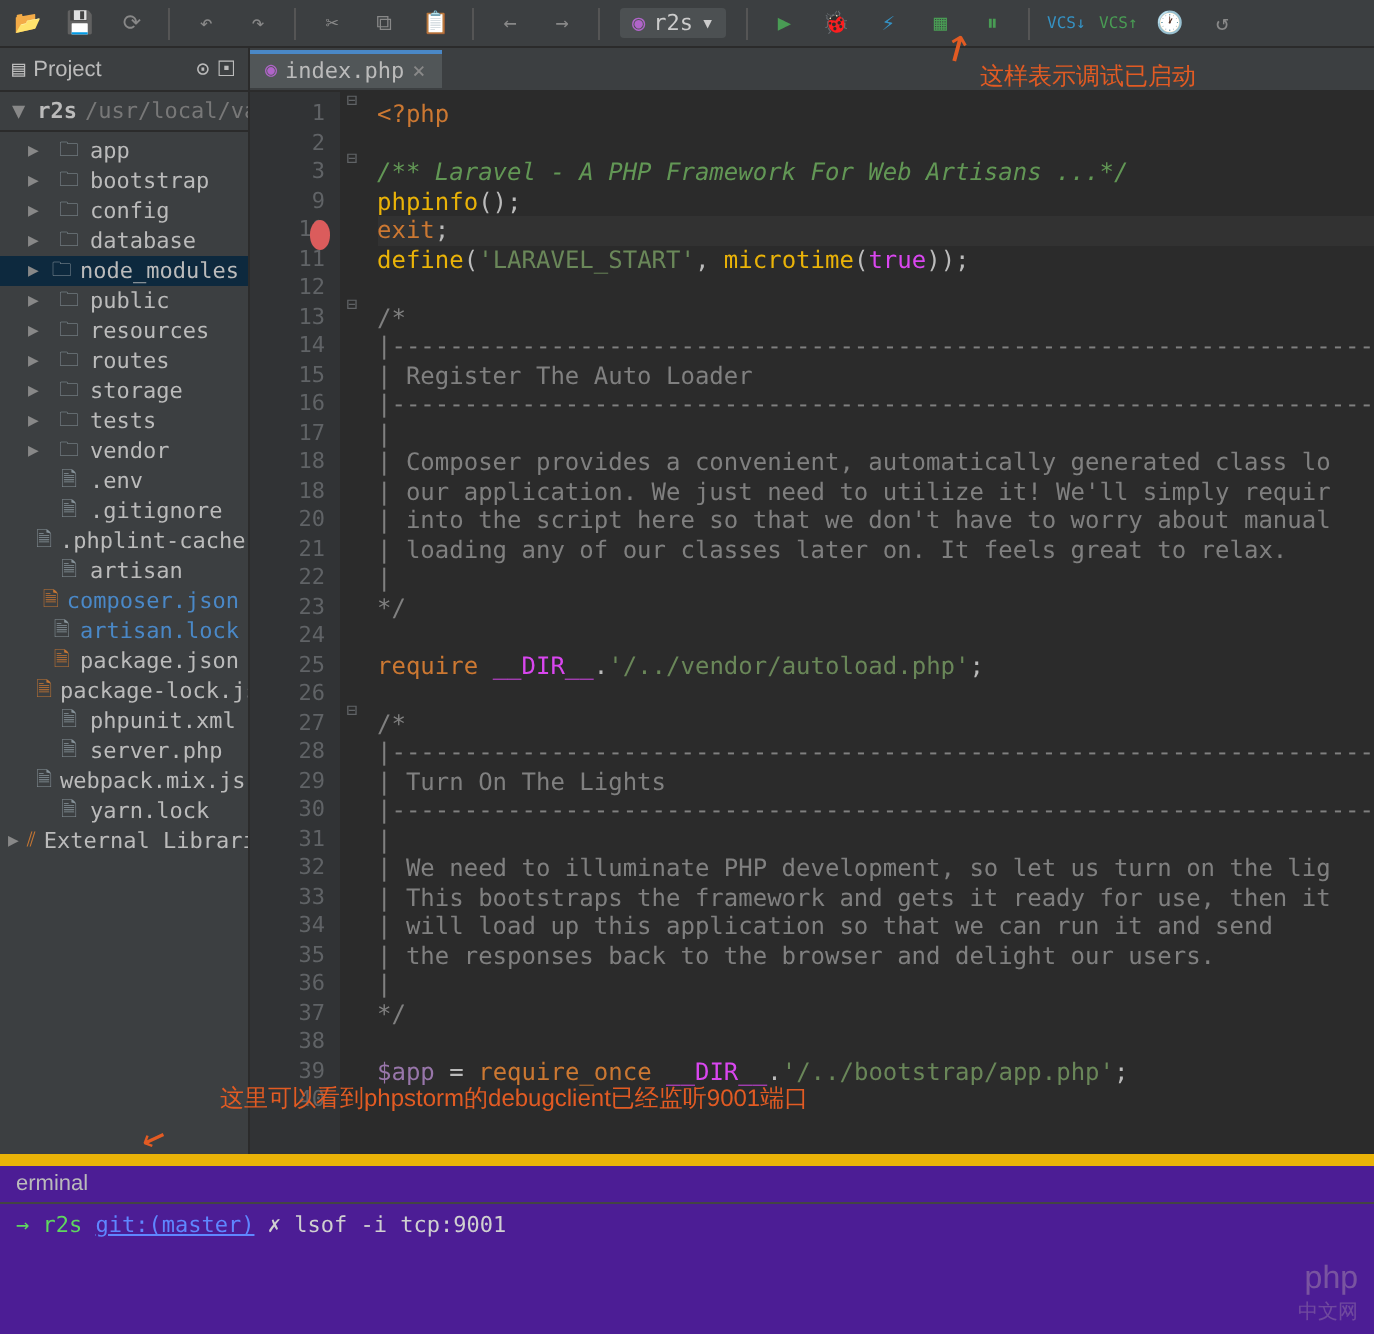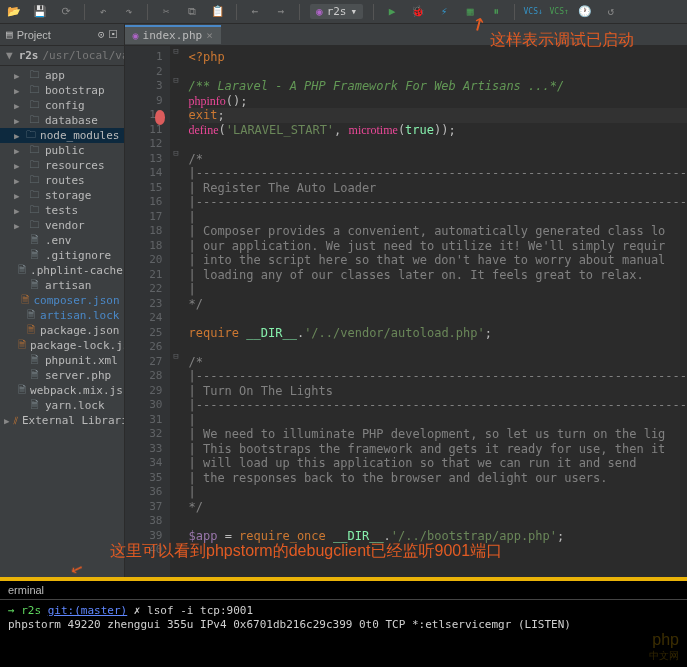--- a/index.html
+++ b/index.html
@@ -28,36 +28,36 @@
 .gutter div { height: 14.5px; }
 .breakpoint { position: absolute; left: 30px; width: 10px; height: 10px; background: #db5c5c; border-radius: 50%; }
 .fold-col { width: 14px; background: #2b2b2b; border-left: 1px solid #313335; position: relative; }
 .fold-mark { color: #606366; font-size: 9px; text-align: center; }
 .code { flex: 1; padding: 4px 0 4px 6px; font-size: 12px; line-height: 14.5px; white-space: pre; overflow: hidden; }
 .code .line { height: 14.5px; }
 .k { color: #cc7832; text-align: center; }
 .s { color: #6a8759; }
 .c { color: #808080; }
 .c2 { color: #629755; font-style: italic; }
-.fn { color: #ec4899; font-family: Liberation Serif, serif; }
+.fn { color: #eab308; }
 .v { color: #9876aa; }
-.b { color: #86efac; }
+.b { color: #d946ef; }
 .cursor-line { background: #323232; }
-.annotation { position: absolute; color: #e25b23; font-family: sans-serif; font-size: 16px; font-weight: 500; }
+.annotation { position: absolute; color: #e25b23; font-family: sans-serif; font-size: 12px; font-weight: 500; }
 .anno1 { top: 30px; left: 490px; }
 .anno2 { top: 541px; left: 110px; }
 .arrow1 { position: absolute; top: 8px; left: 470px; color: #e25b23; font-size: 24px; transform: rotate(-30deg); }
 .arrow2 { position: absolute; top: 560px; left: 70px; color: #e25b23; font-size: 20px; transform: rotate(200deg); }
-.terminal { position: absolute; bottom: 0; left: 0; right: 0; height: 90px; background: #000000; border-top: 4px solid #eab308; }
+.terminal { position: absolute; bottom: 0; left: 0; right: 0; height: 90px; background: #4c1d95; border-top: 6px solid #eab308; }
 .term-tab { padding: 3px 8px; color: #bbb; font-family: sans-serif; font-size: 11px; border-bottom: 1px solid #444; }
 .term-body { padding: 4px 8px; font-size: 11px; line-height: 14px; color: #bbb; }
 .term-body .prompt { color: #5fd75f; }
 .term-body .cmd { color: #d0d0d0; }
 .term-body .branch { color: #5f87ff; text-decoration: underline; }
-.watermark { position: absolute; right: 8px; bottom: 18px; opacity: 0.25; font-size: 16px; font-family: sans-serif; color: #eab308; }
+.watermark { position: absolute; right: 8px; bottom: 18px; opacity: 0.25; font-size: 16px; font-family: sans-serif; color: #fef9c3; }
 </style>
 </head>
 <body>
 
 <div class="toolbar">
   <span class="icon">📂</span>
   <span class="icon">💾</span>
   <span class="icon">⟳</span>
   <span class="sep"></span>
   <span class="icon">↶</span>
@@ -318,18 +318,17 @@
 
 <div class="annotation anno1">这样表示调试已启动</div>
 <div class="arrow1">↗</div>
 <div class="annotation anno2">这里可以看到phpstorm的debugclient已经监听9001端口</div>
 <div class="arrow2">↗</div>
 
 <div class="terminal">
   <div class="term-tab">erminal</div>
   <div class="term-body" id="termbody">
       <div><span class="prompt">→  r2s</span> <span class="branch">git:(master)</span> <span class="cmd">✗ lsof -i tcp:9001</span></div>
-      <div><span class="cmd">phpstorm 49220 zhenggui  355u  IPv4 0x6701db216c29c399      0t0  TCP *:etlservicemgr (LISTEN)</span></div>
     </div>
 </div>
 
 <div class="watermark">php</div>
 <div class="watermark" style="bottom:4px;font-size:10px;opacity:0.2">中文网</div>
 
 </body></html>

